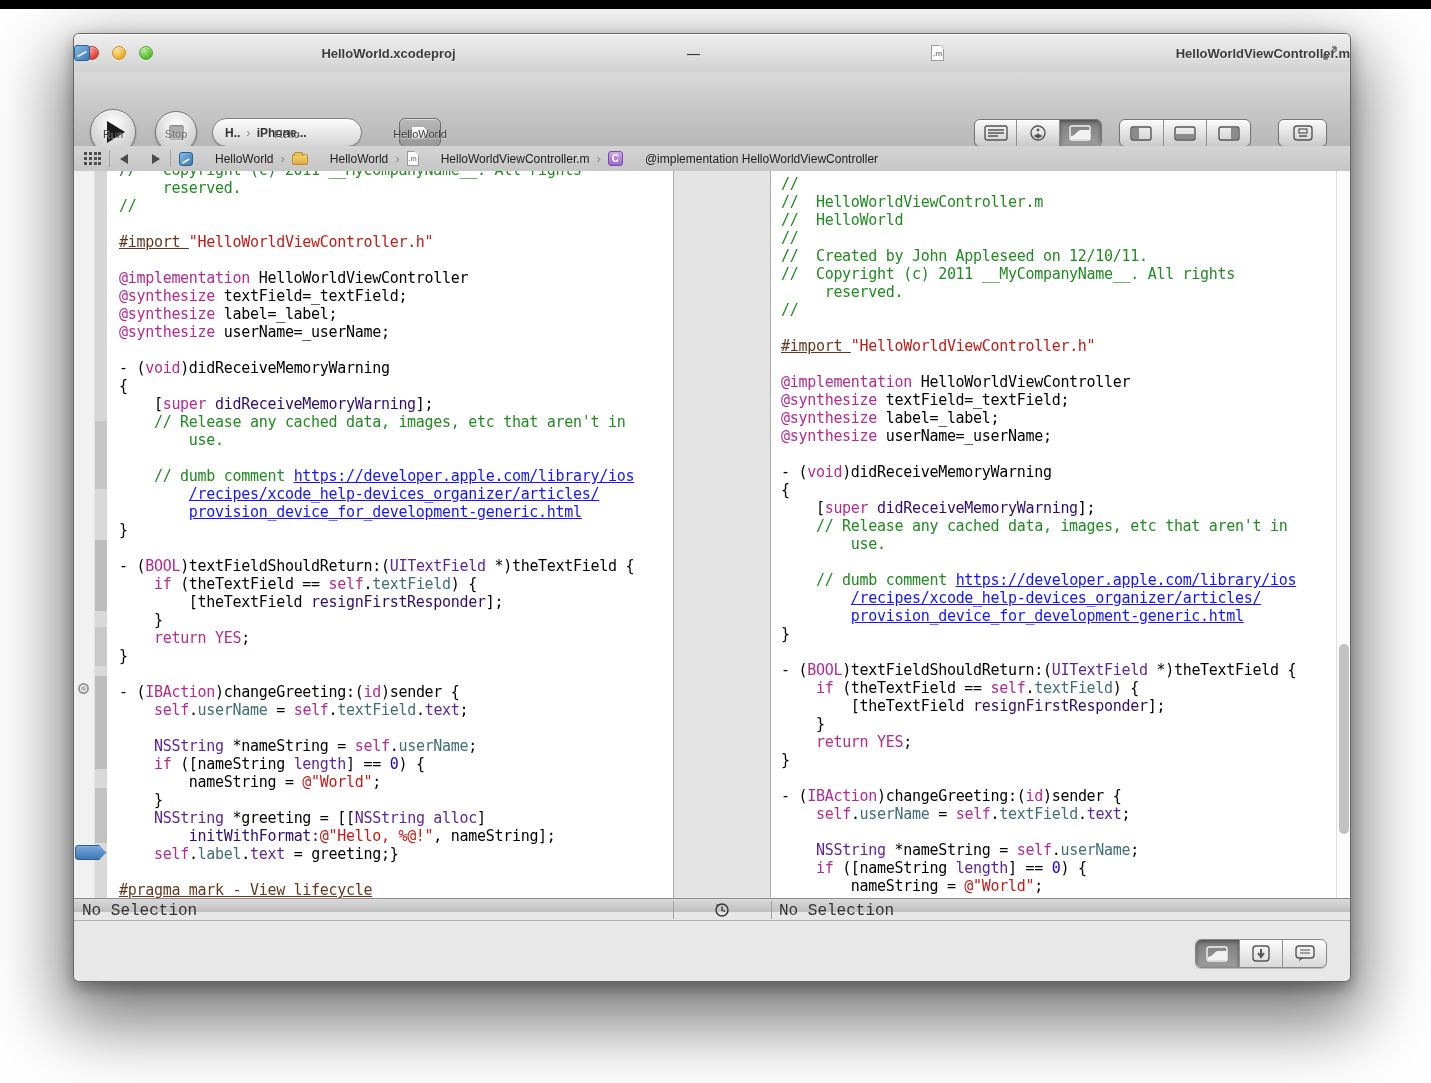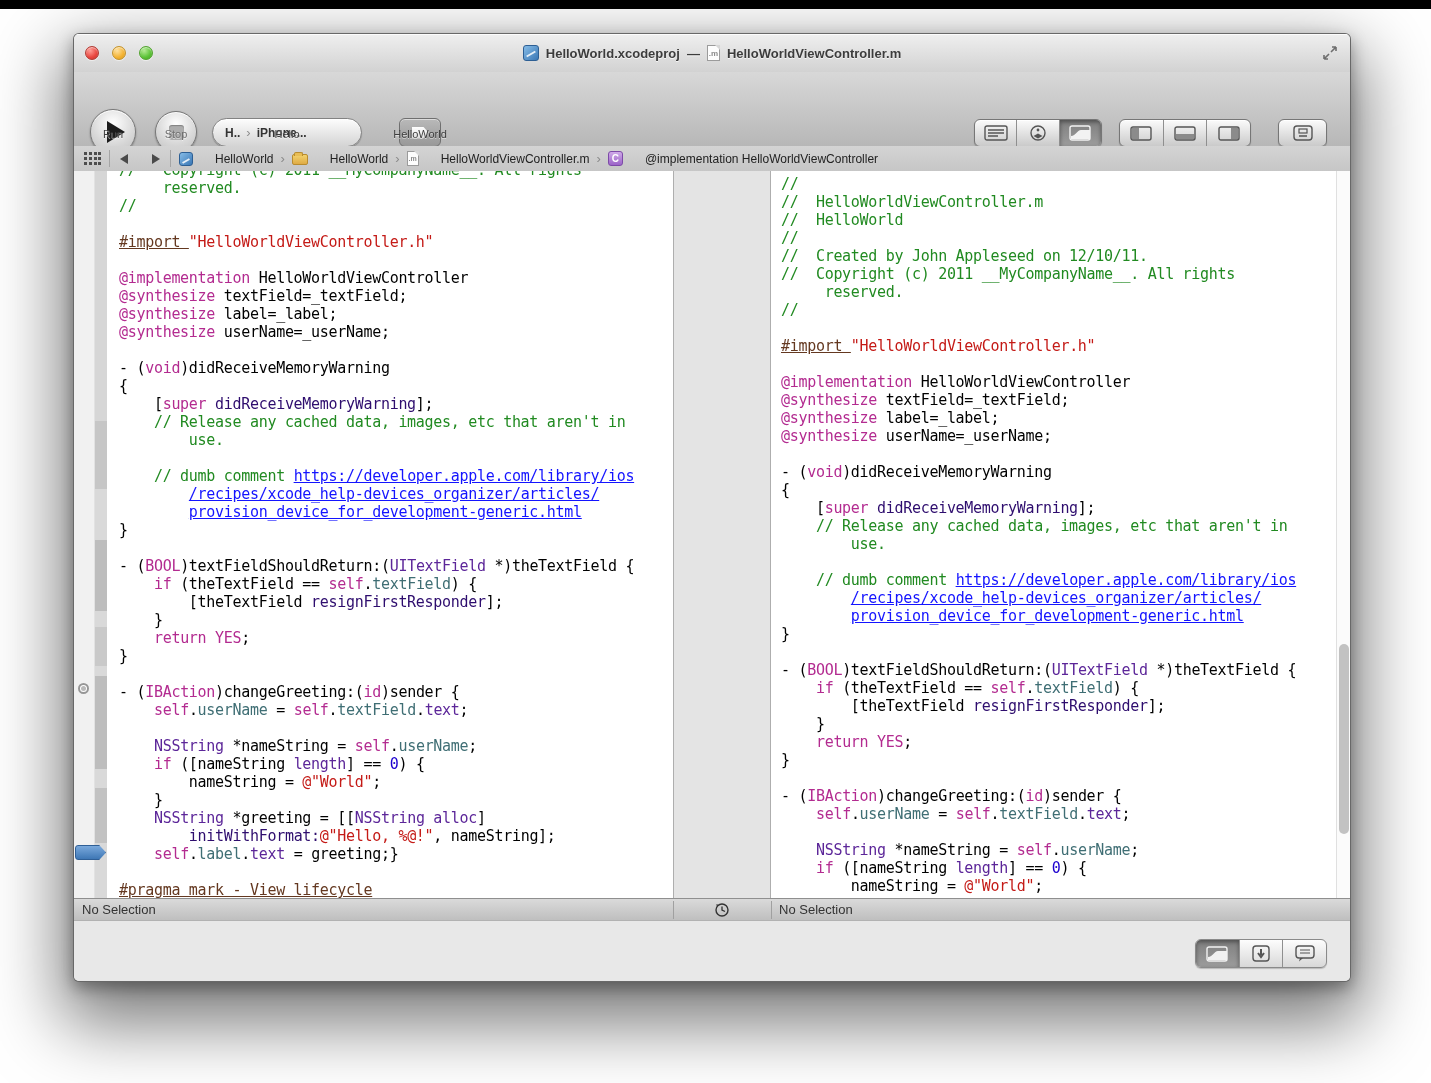--- a/index.html
+++ b/index.html
@@ -11,21 +11,21 @@
     background:#e7e7e7;border:1px solid rgba(0,0,0,.55);box-sizing:border-box;
     box-shadow:0 30px 70px 12px rgba(0,0,0,.52),0 6px 16px rgba(0,0,0,.35);overflow:hidden;}
   
   #titlebar{position:absolute;left:0;top:0;width:100%;height:38px;
     background:linear-gradient(#efefef,#d2d2d2);border-bottom:1px solid #a2a2a2;box-shadow:inset 0 1px 0 rgba(255,255,255,.8);}
   .tl{position:absolute;top:12px;width:14px;height:14px;border-radius:50%;box-sizing:border-box;
     box-shadow:inset 0 1px 1px rgba(255,255,255,.6),0 1px 1px rgba(255,255,255,.6);}
   #tl-close{left:11px;background:radial-gradient(circle at 35% 30%,#ff9d96,#e8453e 60%,#c03630);border:1px solid #b03a33;}
   #tl-min{left:38px;background:radial-gradient(circle at 35% 30%,#ffe1a0,#f3b230 60%,#d99a23);border:1px solid #c3922a;}
   #tl-zoom{left:65px;background:radial-gradient(circle at 35% 30%,#b6eb96,#5bc236 60%,#47a426);border:1px solid #51a32e;}
-  #title{position:absolute;left:0;right:0;top:0;height:38px;display:flex;align-items:center;justify-content:center;
+  #title{position:absolute;left:0;right:0;top:0;height:38px;display:flex;align-items:center;justify-content:space-between;
     gap:7px;font-size:13px;font-weight:bold;color:#3c3c3c;text-shadow:0 1px 0 rgba(255,255,255,.7);}
   .proj-icon{width:16px;height:16px;border-radius:3px;background:linear-gradient(135deg,#86bce7 0%,#3a77b5 100%);
     border:1px solid #2d5f94;box-sizing:border-box;position:relative;}
   .proj-icon::after{content:"";position:absolute;left:2px;top:7px;right:2px;height:2px;background:rgba(255,255,255,.85);transform:rotate(-30deg);}
   .mdoc-icon{width:13px;height:16px;background:#fdfdfd;border:1px solid #9b9b9b;box-sizing:border-box;position:relative;
     display:flex;align-items:center;justify-content:center;font-size:8px;font-weight:bold;color:#8a8a8a;}
   .mdoc-icon::before{content:"";position:absolute;right:-1px;top:-1px;border-style:solid;border-width:0 5px 5px 0;
     border-color:transparent #d6d6d6 transparent transparent;}
   #fullscreen-arrows{position:absolute;right:12px;top:11px;width:16px;height:16px;}
   
@@ -111,23 +111,23 @@
   .seg-property{color:var(--c-property);}
   .seg-number{color:var(--c-number);}
   .seg-plain{color:var(--c-plain);}
   #ibaction-dot{position:absolute;left:4px;top:512px;width:11px;height:11px;border-radius:50%;
     border:2px solid #979797;box-sizing:border-box;background:#fff;display:flex;align-items:center;justify-content:center;}
   #ibaction-dot::after{content:"";width:5px;height:5px;border-radius:50%;background:#b9b9b9;}
   #breakpoint-marker{position:absolute;left:1px;top:674px;width:31px;height:15px;
     background:linear-gradient(#7aa9dc,#3e77b5);border:1px solid #2f5f96;box-sizing:border-box;
     clip-path:polygon(0 0,78% 0,100% 50%,78% 100%,0 100%);border-radius:3px;}
   
-  #statusbar{position:absolute;left:0;top:864px;width:100%;height:22px;
+  #statusbar{position:absolute;left:0;top:864px;width:100%;height:14px;
     background:linear-gradient(#dadada,#bfbfbf);border-top:1px solid #8f8f8f;box-sizing:border-box;
-    font-size:13px;color:#333;}
+    font-size:16px;color:#333;font-family:Liberation Mono, monospace;}
   .sb-div{position:absolute;top:2px;width:1px;height:18px;background:#a0a0a0;}
   #sb-left-text{position:absolute;left:8px;top:3px;}
   #sb-right-text{position:absolute;left:705px;top:3px;}
   #clock-btn{position:absolute;left:638px;top:2px;width:20px;height:18px;display:flex;align-items:center;justify-content:center;}
   
   #bottombar{position:absolute;left:0;top:886px;width:100%;height:63px;background:#e8e8e8;border-top:1px solid #b2b2b2;box-sizing:border-box;}
   #mode-seg{position:absolute;left:1121px;top:18px;width:132px;height:29px;border-radius:6px;box-sizing:border-box;
     border:1px solid #8a8a8a;background:linear-gradient(#fdfdfd,#d8d8d8);box-shadow:0 1px 1px rgba(0,0,0,.2);display:flex;overflow:hidden;}
 </style>
 </head>

